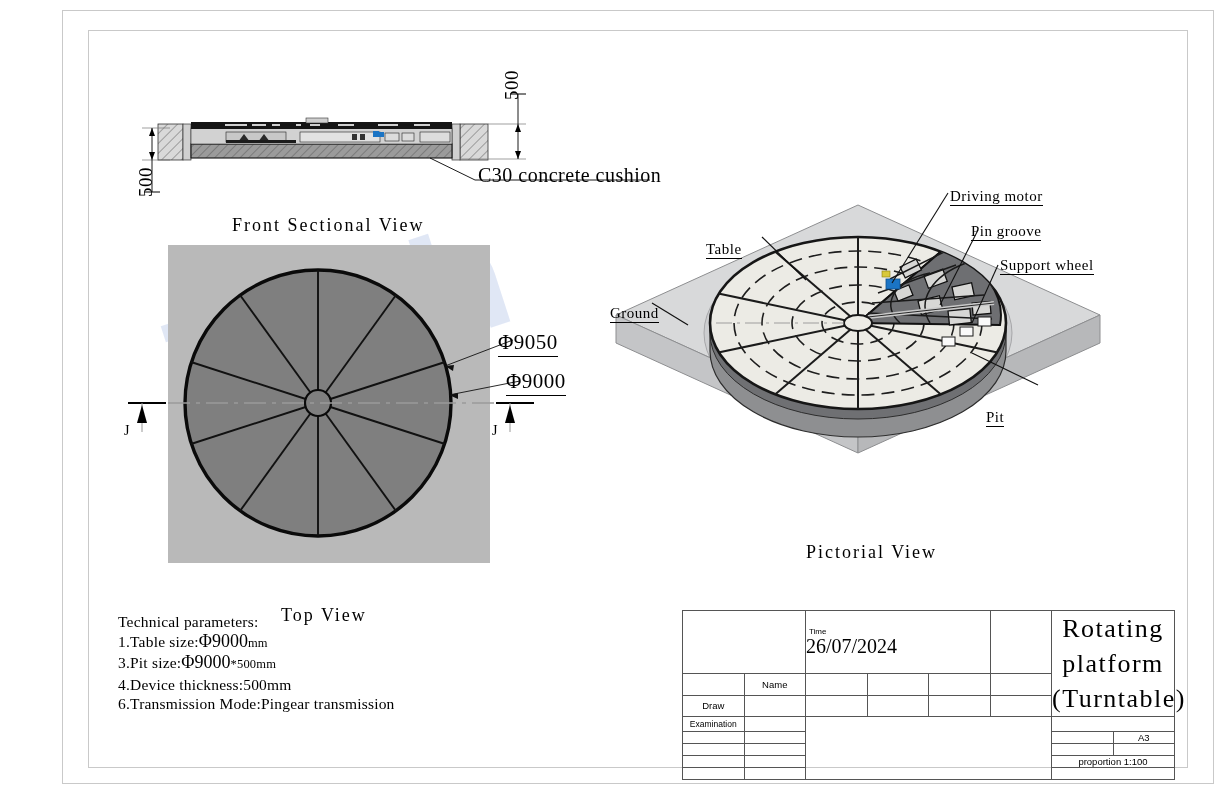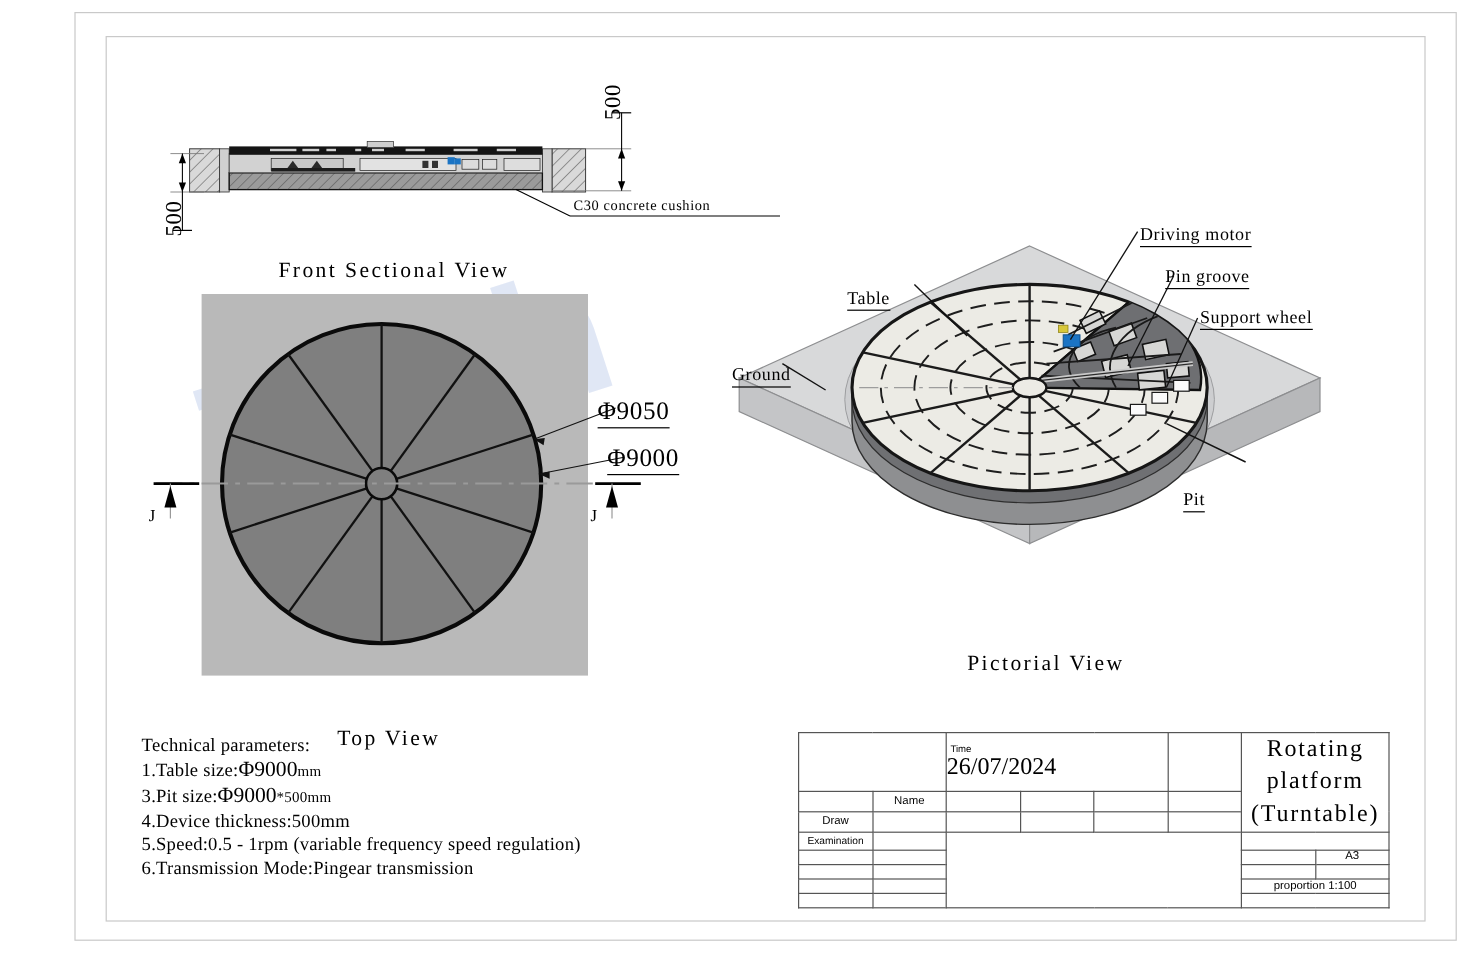--- a/index.html
+++ b/index.html
@@ -38,29 +38,29 @@
 
   
   #tech-params{position:absolute;left:118px;top:612px;width:520px;
      font-family:"Liberation Serif", serif;font-size:15.5px;line-height:19.5px;
      letter-spacing:.2px;white-space:nowrap;}
   #tech-params div{white-space:nowrap;}
   .big{font-size:18px;letter-spacing:0px;}
   .sm{font-size:12.5px;}
 
   
-  #title-block{position:absolute;left:665px;top:610px;width:493px;height:147px;}
+  #title-block{position:absolute;left:682px;top:610px;width:493px;height:147px;}
   #title-block table{border-collapse:collapse;width:100%;height:100%;
      table-layout:fixed;}
   #title-block td{border:1px solid #555;padding:0;vertical-align:middle;
      font-family:"Liberation Sans", sans-serif;font-size:9.5px;text-align:center;
      line-height:1;}
   .tb-time-lbl{font-size:8px;text-align:left;padding-left:3px;}
   .tb-date{font-family:"Liberation Serif", serif;font-size:20px;letter-spacing:0px;}
-  .tb-title{font-family:"Liberation Serif", serif;font-size:20px;letter-spacing:1.5px;
+  .tb-title{font-family:"Liberation Serif", serif;font-size:26px;letter-spacing:1.5px;
      line-height:1.35;}
   .tb-a3{font-family:"Liberation Sans", sans-serif;font-size:13px;}
   .tb-prop{font-size:6.5px;text-align:left;padding-left:3px;}
 
   svg{display:block;overflow:visible;}
 </style>
 </head>
 <body>
 
 <div class="sheet">
@@ -133,21 +133,21 @@
       <path d="M22 88 l-3 -8 l6 0 Z" fill="#000"></path>
       <line x1="14" y1="120" x2="30" y2="120" stroke="#000" stroke-width="1"></line>
 
       <line x1="300" y1="86" x2="345" y2="108" stroke="#000" stroke-width="0.9"></line>
       <line x1="345" y1="108" x2="520" y2="108" stroke="#000" stroke-width="0.9"></line>
     </svg>
 
     <div style="position:absolute;left:371px;top:28px;transform:rotate(-90deg);transform-origin:left top;" class="dim">500</div>
     <div style="position:absolute;left:5px;top:125px;transform:rotate(-90deg);transform-origin:left top;" class="dim">500</div>
 
-    <div style="position:absolute;left:348px;top:92px;font-family:'Liberation Serif',serif;font-size:12px;letter-spacing:.5px;white-space:nowrap;">C30 concrete cushion</div>
+    <div style="position:absolute;left:348px;top:92px;font-family:'Liberation Serif',serif;font-size:20px;letter-spacing:.5px;white-space:nowrap;">C30 concrete cushion</div>
   </div>
 
   <div class="caption" style="left:232px;top:173px;">Front Sectional View</div>
 
   <div id="top-view">
     <svg width="330" height="330" viewBox="0 0 330 330">
 
       <rect x="0" y="0" width="322" height="318" fill="#b9b9b9"></rect>
 
       <circle cx="150" cy="158" r="133" fill="#7f7f7f" stroke="#0a0a0a" stroke-width="3.4"></circle>
@@ -309,23 +309,20 @@
     <div>
       <span>1.</span><span>Table size:</span><span class="big">Φ9000</span><span class="sm">mm</span>
     </div>
     <div>
       <span>3.</span><span>Pit size:</span><span class="big">Φ9000</span><span class="sm">*500mm</span>
     </div>
     <div>
       <span>4.</span><span>Device thickness:500mm</span>
     </div>
     <div>
-      <span>5.</span><span>Speed:0.5 - 1rpm (variable frequency speed   regulation)</span>
-    </div>
-    <div>
       <span>6.</span><span>Transmission Mode:Pingear transmission</span>
     </div>
   </div>
 
   <div id="title-block">
     <table>
       <tbody>
           <tr style="height:44px;">
         <td colspan="2"></td>
         <td colspan="3" style="text-align:left;position:relative;">

